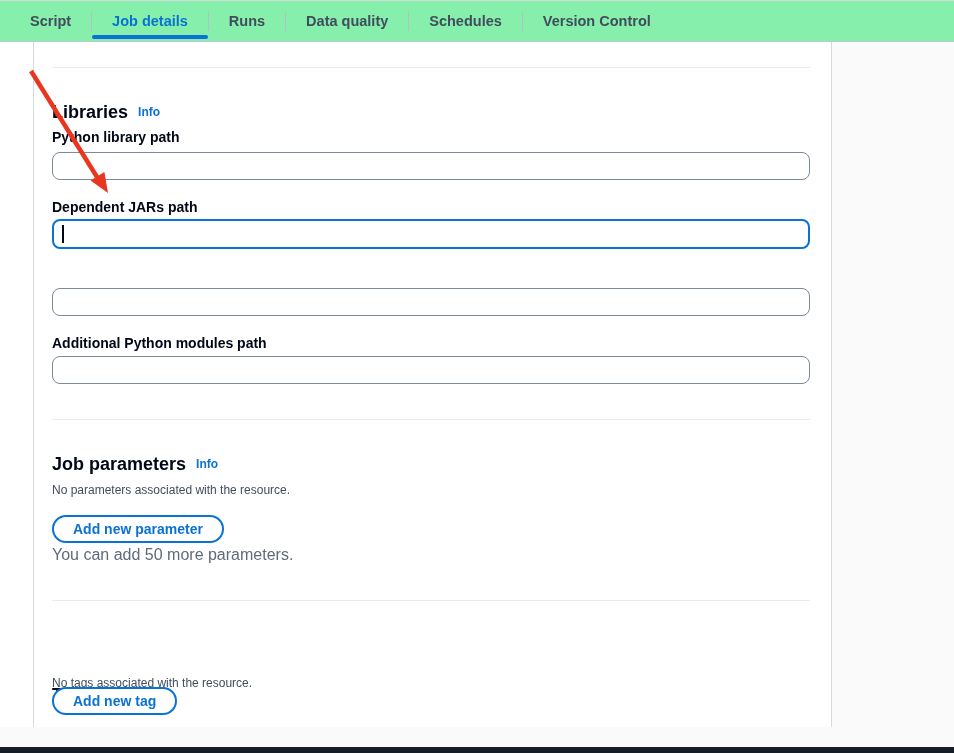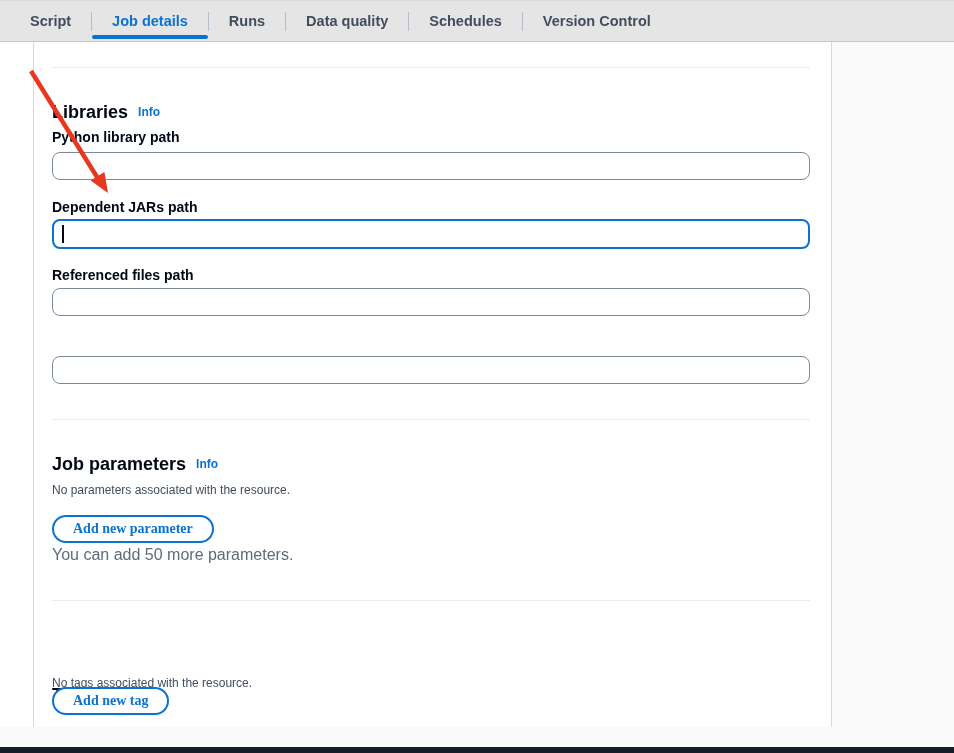--- a/index.html
+++ b/index.html
@@ -8,21 +8,21 @@
     font-family: "Liberation Sans", "DejaVu Sans", sans-serif;
     background:#ffffff;
     position:relative;
     overflow:hidden;
     color:#000716;
   }
 
   
   .tabbar {
     position:absolute; top:0; left:0; width:954px; height:42px;
-    background:#e5e5e5;
+    background:#86efac;
     border-top:1px solid #d5dbdb;
     border-bottom:1px solid #c1c7d0;
     display:flex; align-items:center;
     padding-left:10px;
   }
   .tab {
     position:relative;
     height:100%;
     display:flex; align-items:center;
     padding:0 20px;
@@ -102,21 +102,21 @@
   .text-notags { top:620px;margin-top:12px; }
   .small-text { font-size:16px; color:#5f6b7a; line-height:15px; }
   .text-limit { top:505px; }
 
   .pill-button {
     position:absolute; left:18px;
     display:inline-flex; align-items:center; justify-content:center;
     height:28px; padding:0 19px;
     border:2px solid #0972d3; border-radius:16px;
     background:#ffffff;
-    color:#0972d3; font-family:Liberation Serif, serif; font-size:14px; font-weight:700;
+    color:#0972d3; font-family:Liberation Sans, sans-serif; font-size:14px; font-weight:700;
     cursor:pointer; white-space:nowrap; width:auto;
   }
   .btn-addparam { top:473px; }
   .btn-addtag { top:645px; }
 
   
   .bottom-bar {
     position:absolute; left:0; bottom:0; width:954px; height:6px;
     background:#161d26;
   }
@@ -171,25 +171,25 @@
     <div class="abs input-wrap input-1">
       <input type="text" value="" style="">
     </div>
 
     <div class="abs field-label label-2">Dependent JARs path</div>
     <div class="abs input-wrap focused input-2">
       <input type="text" value="" style="">
       <span class="caret"></span>
     </div>
 
-    <div class="abs field-label label-3">Referenced files path</div>
     <div class="abs input-wrap input-3">
       <input type="text" value="" style="">
     </div>
 
+    <div class="abs field-label label-4">Additional Python modules path</div>
     <div class="abs input-wrap input-4">
       <input type="text" value="" style="">
     </div>
 
     <div class="abs hr hr2"></div>
 
     <div class="abs heading-jobparams">
       <span class="section-heading">Job parameters</span><span class="info-link">Info</span>
     </div>
     <div class="abs body-text text-noparams">No parameters associated with the resource.</div>

